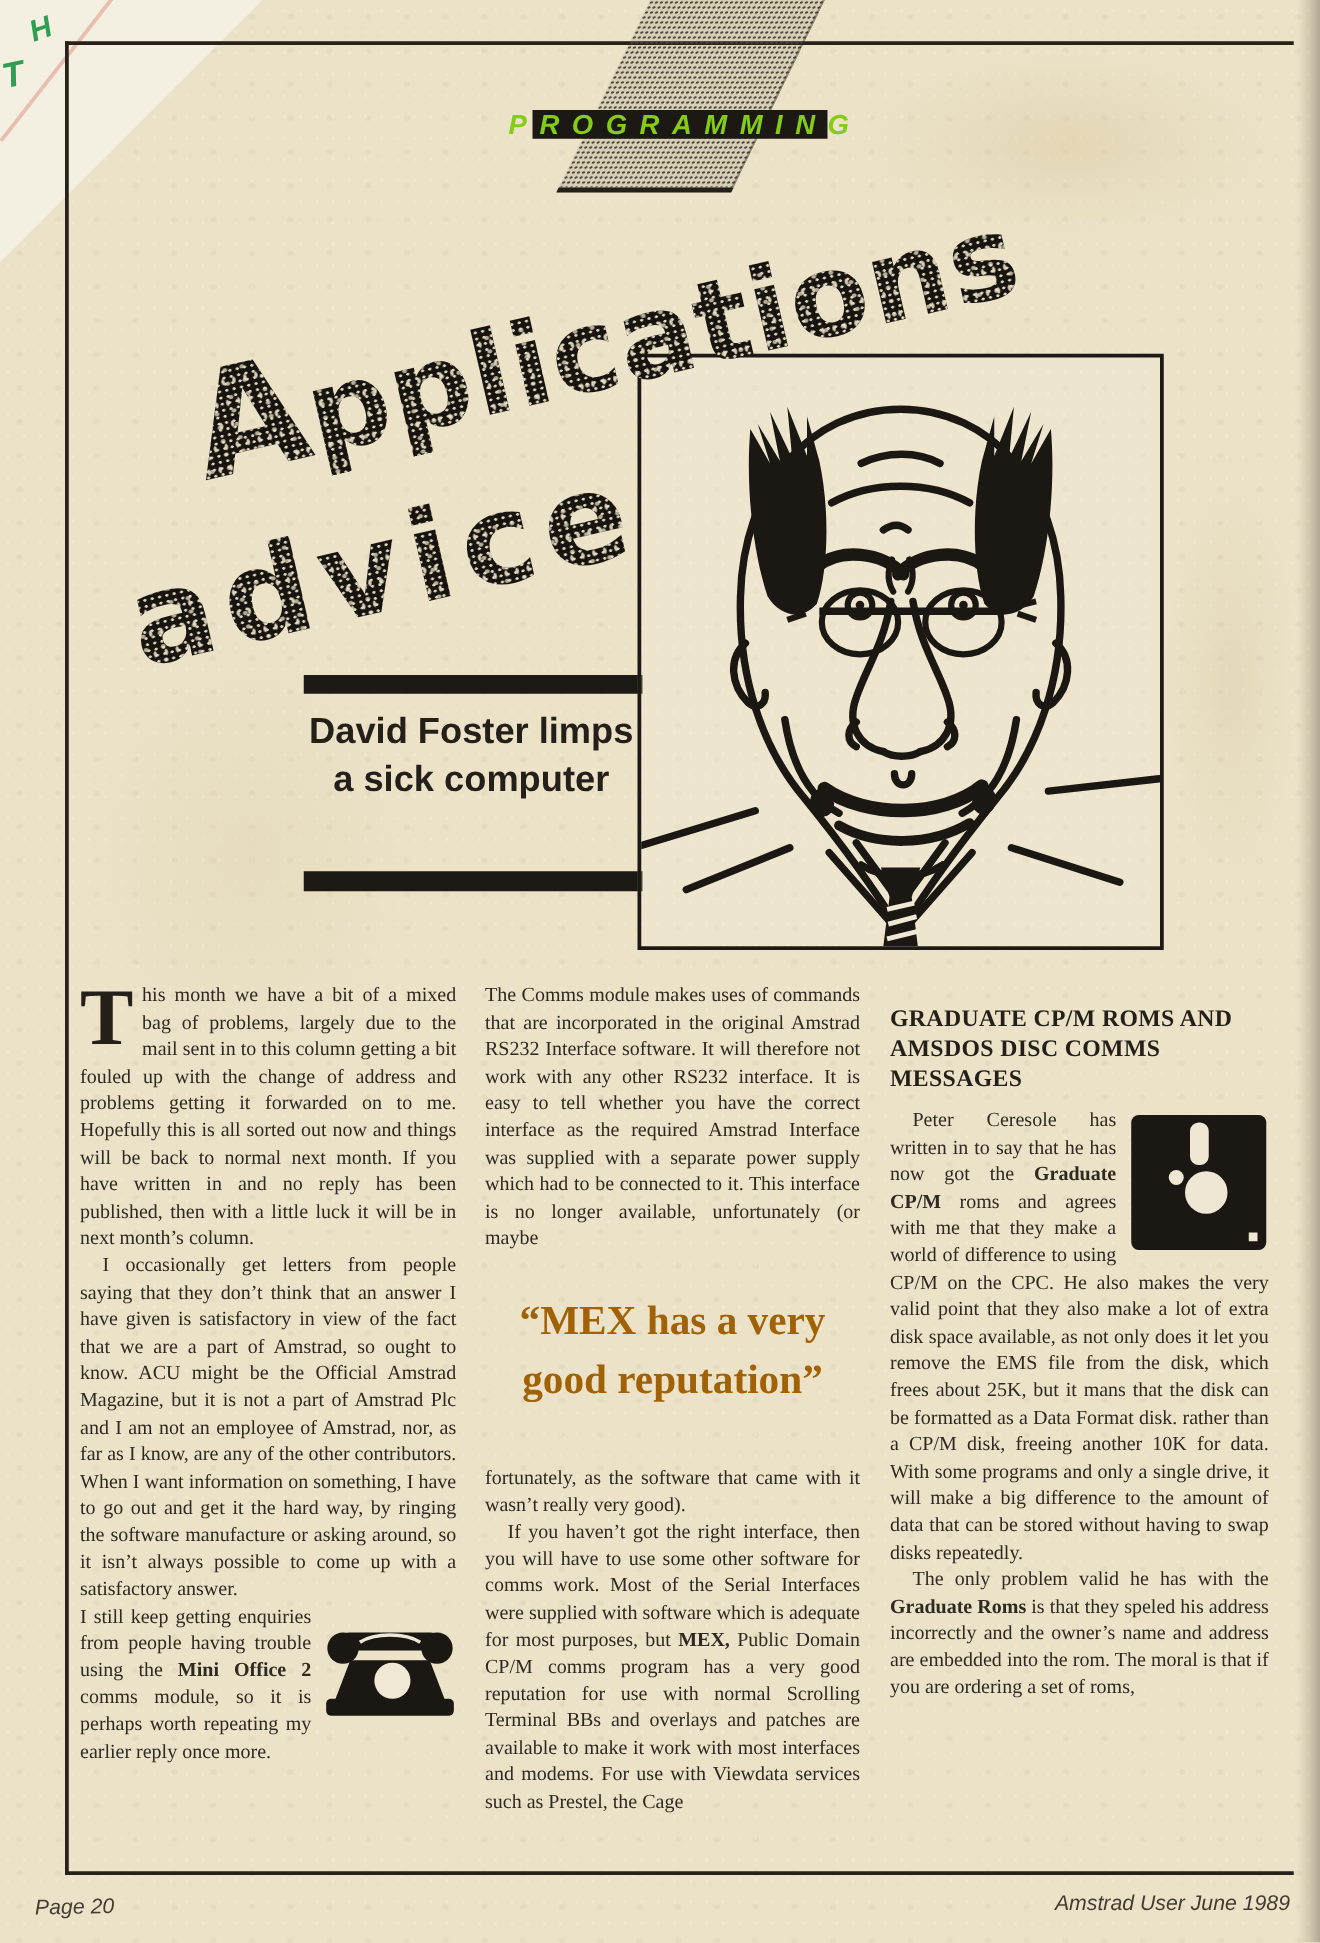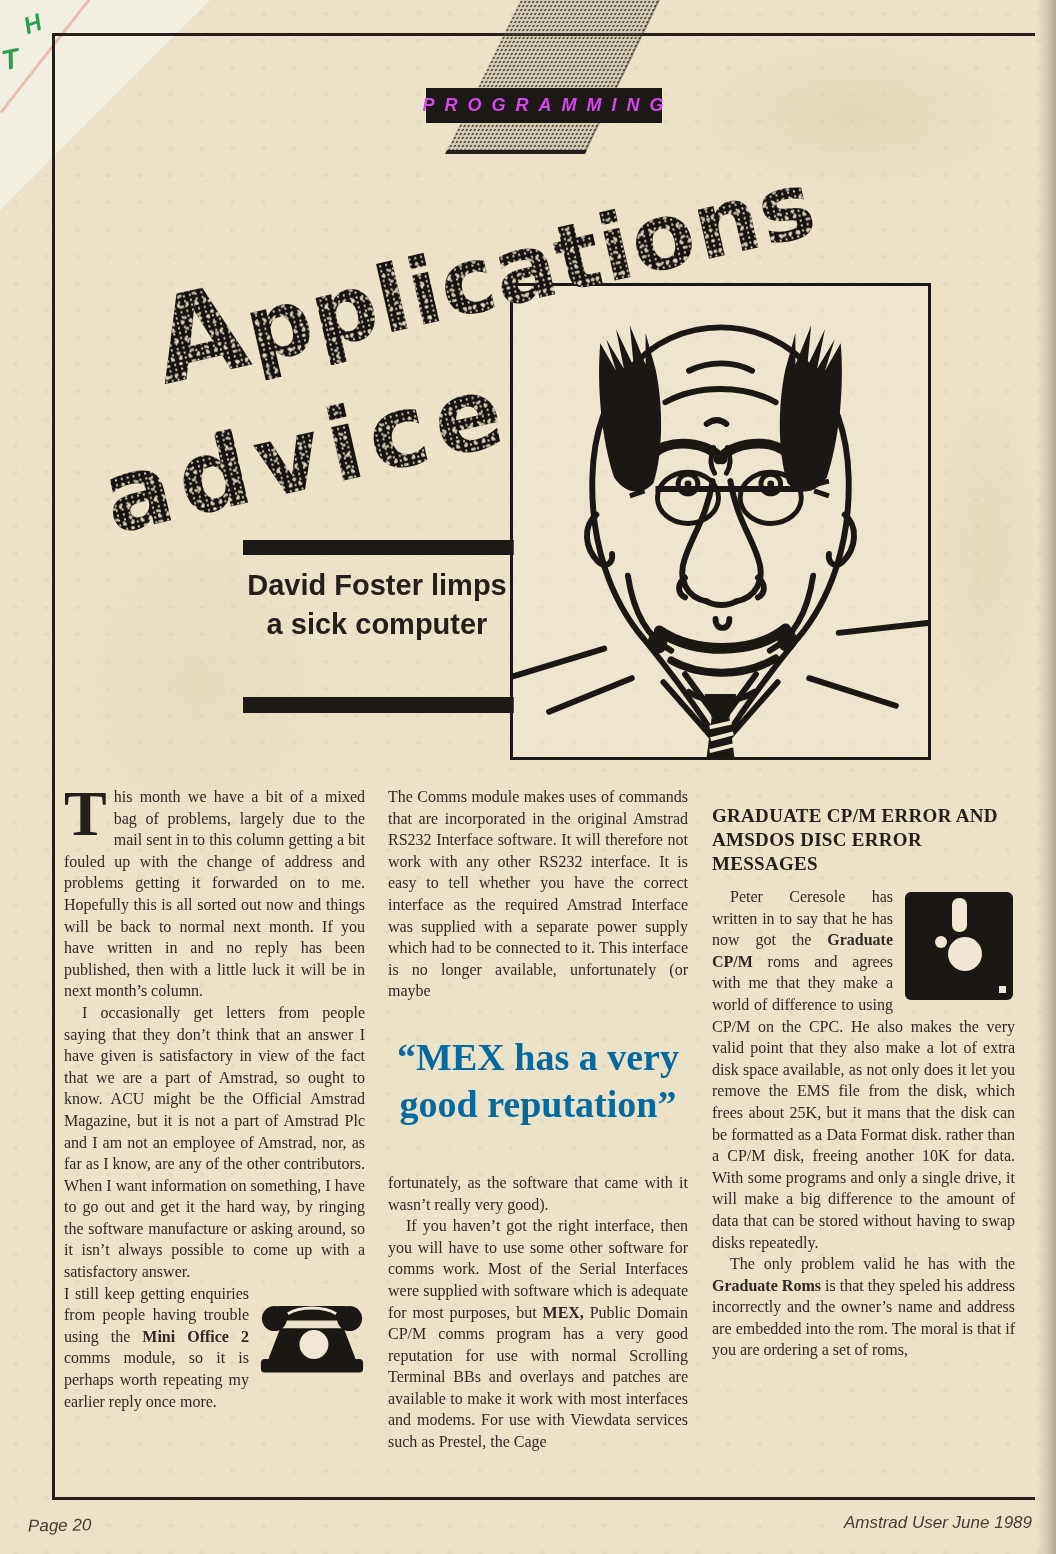--- a/index.html
+++ b/index.html
@@ -27,24 +27,24 @@
   .edge-right{right:0;top:0;width:18px;height:100%;
     background:linear-gradient(to right, rgba(0,0,0,0) 0%, rgba(70,58,42,0.16) 55%, rgba(70,58,42,0.34) 100%);}
   
   .hatch-band{left:524px;top:-8px;width:140px;height:158px;
     transform:skewX(-26deg);transform-origin:top left;
     background-color:rgba(82,76,62,0.12);
     background-image:radial-gradient(#4c473c 0.9px, transparent 1.25px);
     background-size:4px 4px;
     border-bottom:4px solid #23201a;box-shadow:-2px 0 0 rgba(35,32,26,0.35) inset;
     z-index:2;}
-  .section-label{left:426px;top:88px;width:236px;height:35px;background:#1c1813;
-    color:#d946ef;display:flex;align-items:center;justify-content:center;
+  .section-label{left:426px;top:88px;width:236px;height:23px;background:#1c1813;
+    color:#84cc16;display:flex;align-items:center;justify-content:center;
     font-family:"Liberation Sans",sans-serif;font-weight:bold;font-style:italic;
-    font-size:18px;letter-spacing:10px;padding-left:8px;box-sizing:border-box;z-index:3;}
+    font-size:22px;letter-spacing:10px;padding-left:8px;box-sizing:border-box;z-index:3;}
   
   .title-line{
     font-family:"DejaVu Sans",sans-serif;font-weight:bold;line-height:1;
     transform:rotate(-13deg);transform-origin:0 0;
     color:transparent;background-color:#17130e;
     background-image:
       radial-gradient(rgba(235,226,200,0.95) 1.1px, transparent 1.5px),
       radial-gradient(rgba(235,226,200,0.75) 1.7px, transparent 2.3px),
       radial-gradient(rgba(235,226,200,0.9) 1px, transparent 1.6px);
     background-size:6px 5px, 14px 11px, 9px 17px;
@@ -73,21 +73,21 @@
   .col{top:786px;font-size:16px;line-height:21.6px;text-align:justify;color:#2f2921;}
   .col-1{left:64px;width:301px;}
   .col-2{left:388px;width:300px;}
   .col-3{left:712px;width:303px;}
   .col p{margin:0;text-indent:18px;}
   .col p.first{text-indent:0;}
   .dropcap{float:left;font-size:64px;line-height:50px;font-weight:bold;margin:3px 7px 0 0;color:#241f18;}
   .subhead{font-weight:bold;font-size:19px;line-height:24px;margin:18px 0 10px;
     text-indent:0;text-align:left;letter-spacing:0.3px;color:#241f18;}
   .pullquote{margin:32px 0 44px;text-align:center;font-weight:bold;
-    font-size:38px;line-height:47px;color:#0369a1;}
+    font-size:33px;line-height:47px;color:#a16207;}
   .float-icon{float:right;}
   .phone-float{width:106px;height:88px;margin:6px 0 2px 10px;}
   .floppy-float{width:112px;height:112px;margin:4px 0 4px 10px;}
   .float-icon svg{width:100%;height:100%;display:block;}
   .b{font-weight:bold;}
   
   .footer{font-family:"Liberation Sans",sans-serif;font-style:italic;font-size:17px;color:#453c31;}
   .footer-left{left:28px;top:1516px;transform:rotate(-1deg);}
   .footer-right{right:24px;top:1513px;}
 </style>
@@ -224,21 +224,21 @@
   <p class="first"><span><span>The Comms module makes uses of commands that are incorporated in the original Amstrad RS232 Interface software. It will therefore not work with any other RS232 interface. It is easy to tell whether you have the correct interface as the required Amstrad Interface was supplied with a separate power supply which had to be connected to it. This interface is no longer available, unfortunately (or maybe</span></span></p>
   <div class="pullquote">
     <div>“MEX has a very</div>
     <div>good reputation”</div>
   </div>
   <p class="first"><span><span>fortunately, as the software that came with it wasn’t really very good).</span></span></p>
   <p><span><span>If you haven’t got the right interface, then you will have to use some other software for comms work. Most of the Serial Interfaces were supplied with software which is adequate for most purposes, but </span><span class="b">MEX,</span><span> Public Domain CP/M comms program has a very good reputation for use with normal Scrolling Terminal BBs and overlays and patches are available to make it work with most interfaces and modems. For use with Viewdata services such as Prestel, the Cage</span></span></p>
 </div>
 
 <div class="abs col col-3">
-  <div class="subhead">GRADUATE CP/M ERROR AND AMSDOS DISC ERROR MESSAGES</div>
+  <div class="subhead">GRADUATE CP/M ROMS AND AMSDOS DISC COMMS MESSAGES</div>
   <p><span class="float-icon floppy-float">
         <svg viewBox="0 0 112 112" aria-hidden="true">
       <rect x="2" y="2" width="108" height="108" rx="6" fill="#1b1712"></rect>
       <rect x="49" y="8" width="15" height="34" rx="7" fill="#efe7d3"></rect>
       <circle cx="62" cy="64" r="17" fill="#efe7d3"></circle>
       <circle cx="38" cy="52" r="6" fill="#efe7d3"></circle>
       <rect x="96" y="96" width="7" height="7" fill="#efe7d3"></rect>
     </svg>
       </span><span><span>Peter Ceresole has written in to say that he has now got the </span><span class="b">Graduate CP/M</span><span> roms and agrees with me that they make a world of difference to using CP/M on the CPC. He also makes the very valid point that they also make a lot of extra disk space available, as not only does it let you remove the EMS file from the disk, which frees about 25K, but it mans that the disk can be formatted as a Data Format disk. rather than a CP/M disk, freeing another 10K for data. With some programs and only a single drive, it will make a big difference to the amount of data that can be stored without having to swap disks repeatedly.</span></span></p>
   <p><span><span>The only problem valid he has with the </span><span class="b">Graduate Roms</span><span> is that they speled his address incorrectly and the owner’s name and address are embedded into the rom. The moral is that if you are ordering a set of roms,</span></span></p>

